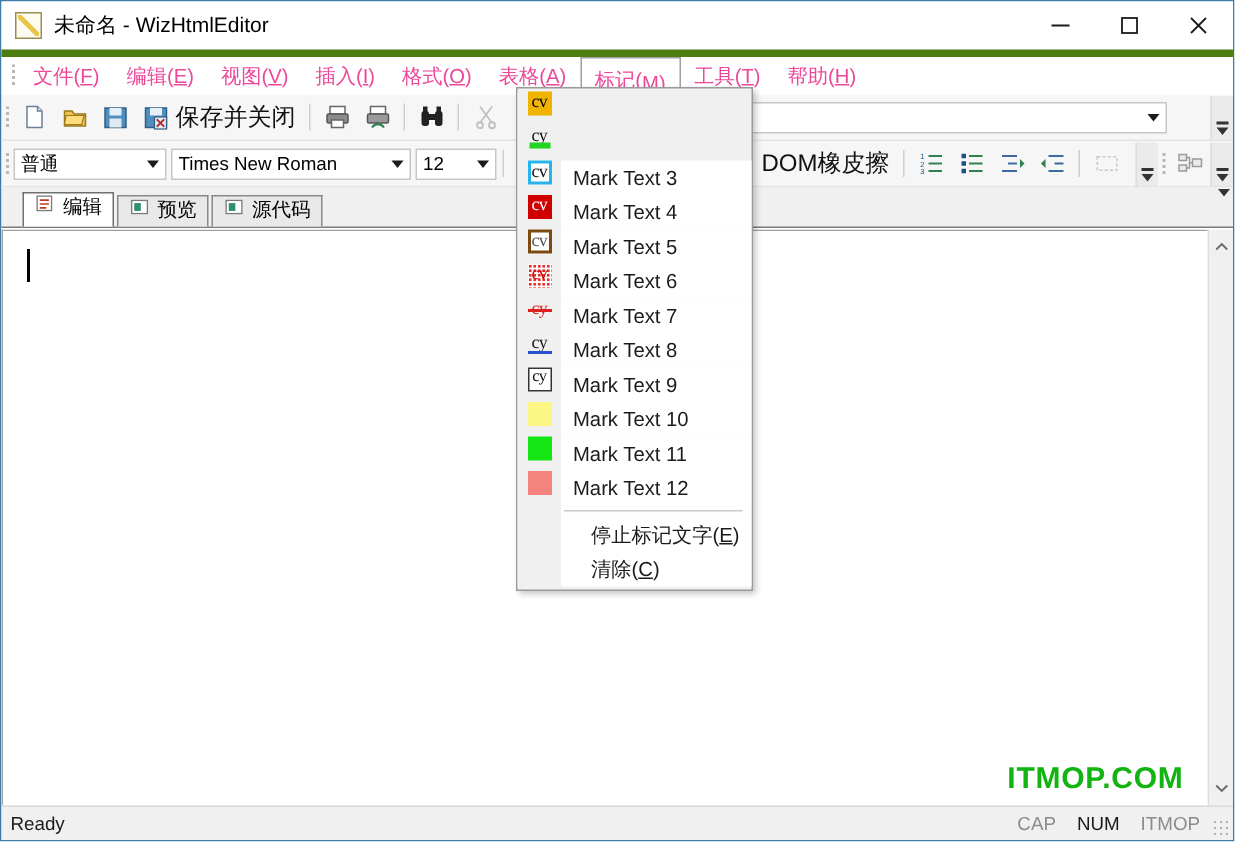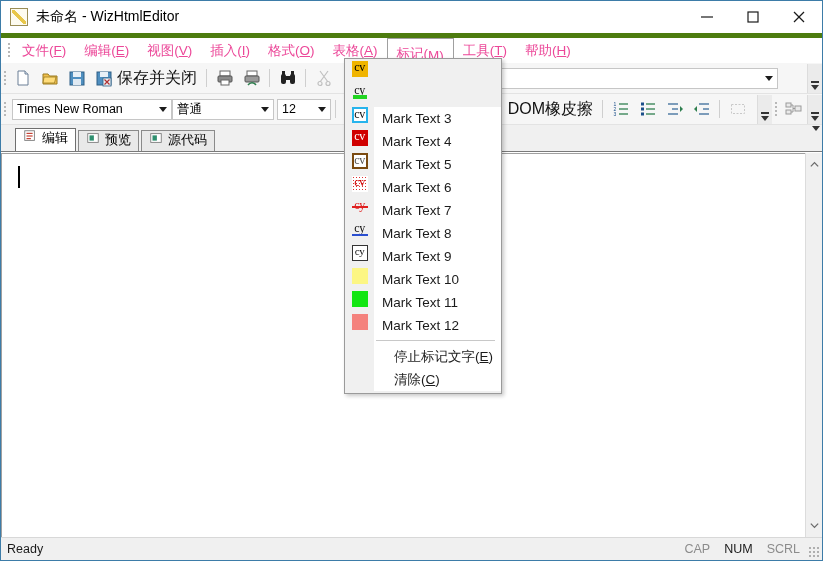--- a/index.html
+++ b/index.html
@@ -557,29 +557,29 @@
           <span class="chev-dn"></span>
       </div>
     </div>
   </div>
 
   <div class="toolbar tb2">
     <div class="grip">
         <i></i>
       </div>
 
-    <div class="combo" style="width:160px;margin-left:3px;">
-      <span class="cval">Times New Roman</span>
+    <div class="combo" style="width:102px;">
+      <span class="cval">普通</span>
       <span class="carrow">
           <i class="tri-dn"></i>
         </span>
     </div>
 
-    <div class="combo" style="width:102px;">
-      <span class="cval">普通</span>
+    <div class="combo" style="width:160px;margin-left:3px;">
+      <span class="cval">Times New Roman</span>
       <span class="carrow">
           <i class="tri-dn"></i>
         </span>
     </div>
 
     <div class="combo" style="width:54px;margin-left:3px;">
       <span class="cval">12</span>
       <span class="carrow">
           <i class="tri-dn"></i>
         </span>
@@ -720,41 +720,42 @@
         <rect x="4" y="5" width="5" height="6" fill="#2f8f6f"></rect>
       </svg>
       <span>源代码</span>
     </div>
     <div class="tb-over"><span class="chev-dn"></span></div>
   </div>
 
   <div class="editor-wrap">
     <div class="editor">
       <div class="caret"></div>
+      <div class="watermark">ITMOP.COM</div>
     </div>
     <div class="vscroll">
       <div class="arr">
         <svg width="11" height="11" viewBox="0 0 12 12">
             <path d="M2 8l4-4 4 4" fill="none" stroke="#6a6a6a" stroke-width="1.4"></path>
           </svg>
       </div>
       <div class="arr">
         <svg width="11" height="11" viewBox="0 0 12 12">
             <path d="M2 4l4 4 4-4" fill="none" stroke="#6a6a6a" stroke-width="1.4"></path>
           </svg>
       </div>
     </div>
   </div>
 
   <div class="statusbar">
     <span class="sready">Ready</span>
     <div class="status-right">
       <span>CAP</span>
       <span class="on">NUM</span>
-      <span>SCRL</span>
+      <span>ITMOP</span>
     </div>
     <div class="resize-grip"></div>
   </div>
 
   <div class="dropdown">
 
     <div class="dd-item">
       <div class="dd-gutter">
         <div class="mi m1">
             <span class="gl">cv</span>

